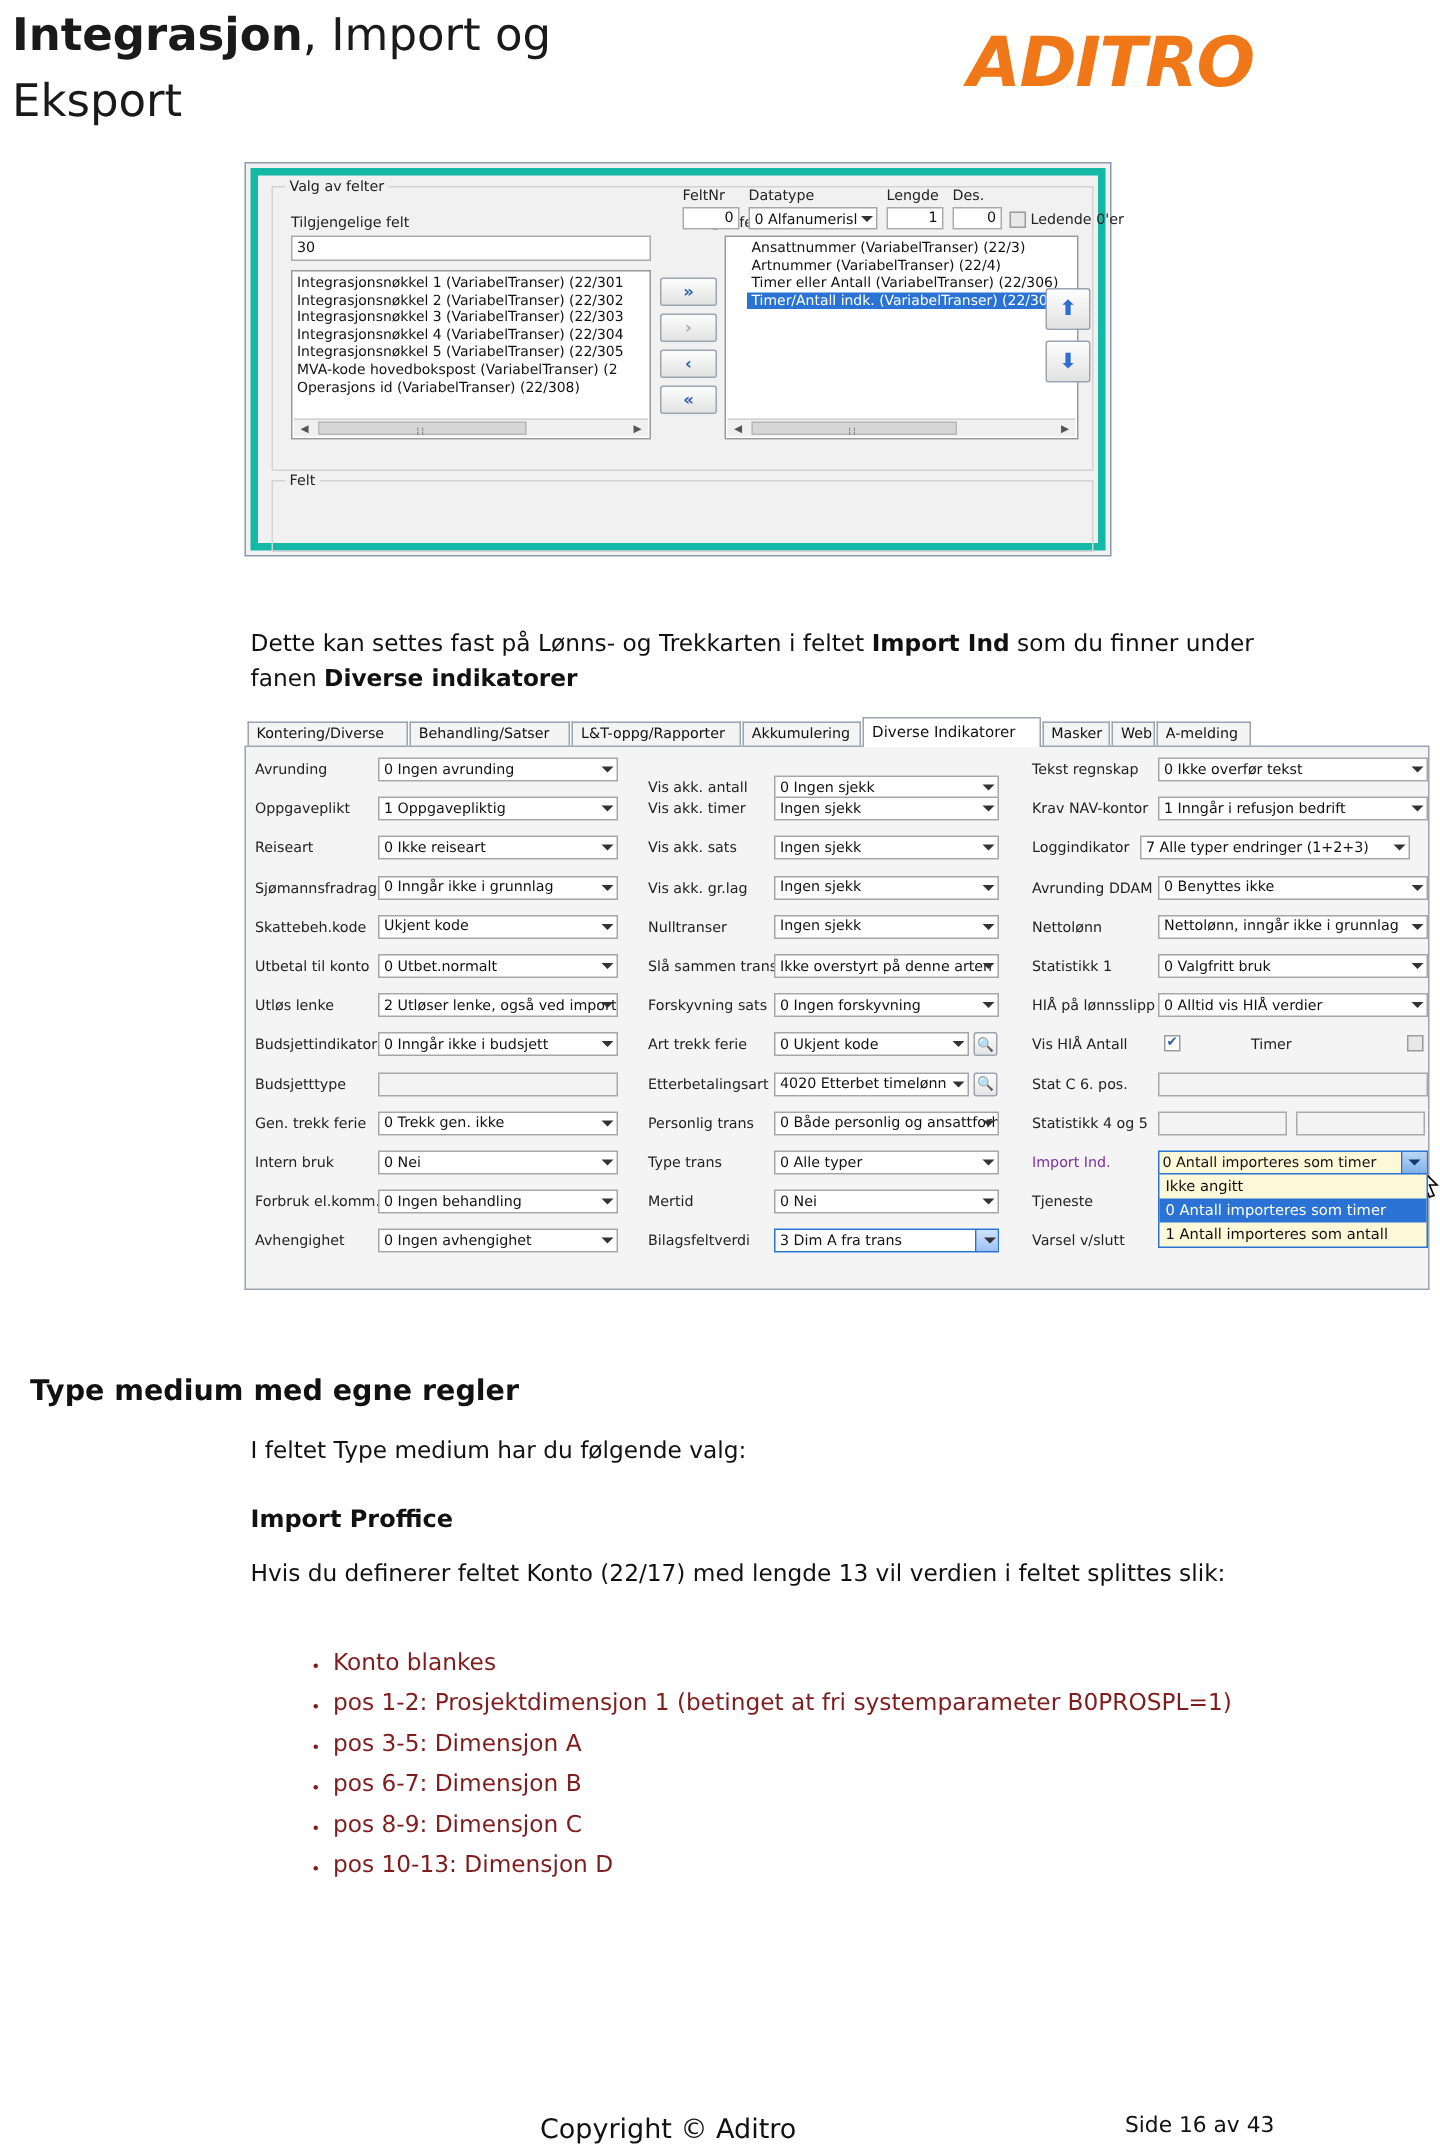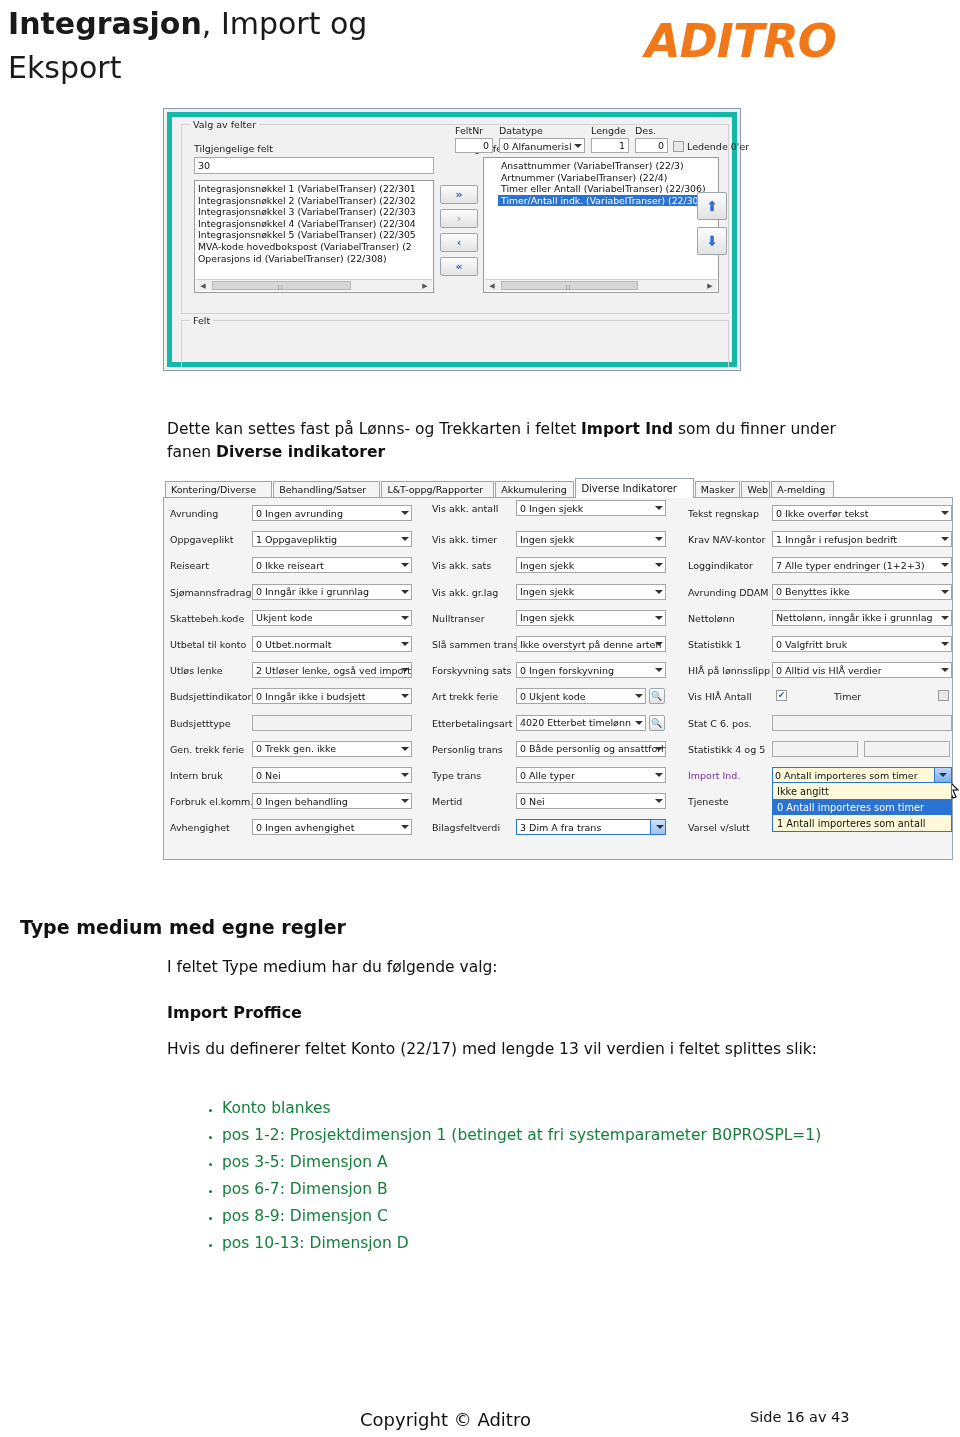--- a/index.html
+++ b/index.html
@@ -92,21 +92,21 @@
   #imp-open .pop .it.hl{background:#2a72d4;color:#fff;}
   #cursor{position:absolute;width:0;height:0;pointer-events:none;}
   #cursor svg{position:absolute;left:0;top:0;}
 
   
   #h2-type{position:absolute;left:20px;top:916px;font-size:19px;font-weight:bold;color:#111;}
   #p-ifeltet{position:absolute;left:167px;top:958px;font-size:15.5px;color:#111;}
   #h3-import{position:absolute;left:167px;top:1003px;font-size:16px;font-weight:bold;color:#111;}
   #p-hvis{position:absolute;left:167px;top:1038px;width:700px;font-size:15.5px;line-height:23px;color:#111;}
   #bullets{position:absolute;left:196px;top:1097px;width:680px;}
-  #bullets li{font-size:15.5px;line-height:23px;color:#15803d;margin:0 0 4px 0;}
+  #bullets li{font-size:15.5px;line-height:23px;color:#7f1d1d;margin:0 0 4px 0;}
   #bullets{padding-left:26px;margin:0;list-style:disc;}
   #bullets li::marker{font-size:11px;}
 
   
   #footer{position:absolute;left:0;top:1409px;width:960px;height:22px;}
   #footer .c{position:absolute;left:360px;top:0;font-size:18px;color:#111;}
   #footer .p{position:absolute;left:750px;top:0;font-size:14.5px;color:#111;}
 </style>
 </head>
 <body>
@@ -347,21 +347,21 @@
         </div>
         <div class="frow" style="left: 6px; top: 320.4px; width: 252px;">
           <div class="lbl">Avhengighet</div>
           <div class="combo" style="position: absolute; left: 82px; top: 1px; width: 160px; height: 16px;">
             <span>0 Ingen avhengighet</span>
             <i class="arw"></i>
           </div>
         </div>
       </div>
     <div id="col2" style="position: absolute; left: 0px; top: 0px;">
-        <div class="frow" style="left: 268px; top: 1px; width: 248px;">
+        <div class="frow" style="left: 268px; top: 18px; width: 248px;">
           <div class="lbl">Vis akk. antall</div>
           <div class="combo" style="position: absolute; left: 84px; top: 1px; width: 150px; height: 16px;">
             <span>0 Ingen sjekk</span>
             <i class="arw"></i>
           </div>
         </div>
         <div class="frow" style="left: 268px; top: 32.2px; width: 248px;">
           <div class="lbl">Vis akk. timer</div>
           <div class="combo" style="position: absolute; left: 84px; top: 1px; width: 150px; height: 16px;">
             <span> Ingen sjekk</span>
@@ -459,21 +459,21 @@
         </div>
         <div class="frow" style="left: 524px; top: 32.2px; width: 276px;">
           <div class="lbl">Krav NAV-kontor</div>
           <div class="combo" style="position: absolute; left: 84px; top: 1px; width: 180px; height: 16px;">
             <span>1 Inngår i refusjon bedrift</span>
             <i class="arw"></i>
           </div>
         </div>
         <div class="frow" style="left: 524px; top: 58.4px; width: 276px;">
           <div class="lbl">Loggindikator</div>
-          <div class="combo" style="position: absolute; left: 84px; top: 1px; width: 180px; height: 16px;">
+          <div class="combo" style="position: absolute; left: 72px; top: 1px; width: 180px; height: 16px;">
             <span>7 Alle typer endringer (1+2+3)</span>
             <i class="arw"></i>
           </div>
         </div>
         <div class="frow" style="left: 524px; top: 84.6px; width: 276px;">
           <div class="lbl">Avrunding DDAM</div>
           <div class="combo" style="position: absolute; left: 84px; top: 1px; width: 180px; height: 16px;">
             <span>0 Benyttes ikke</span>
             <i class="arw"></i>
           </div>

